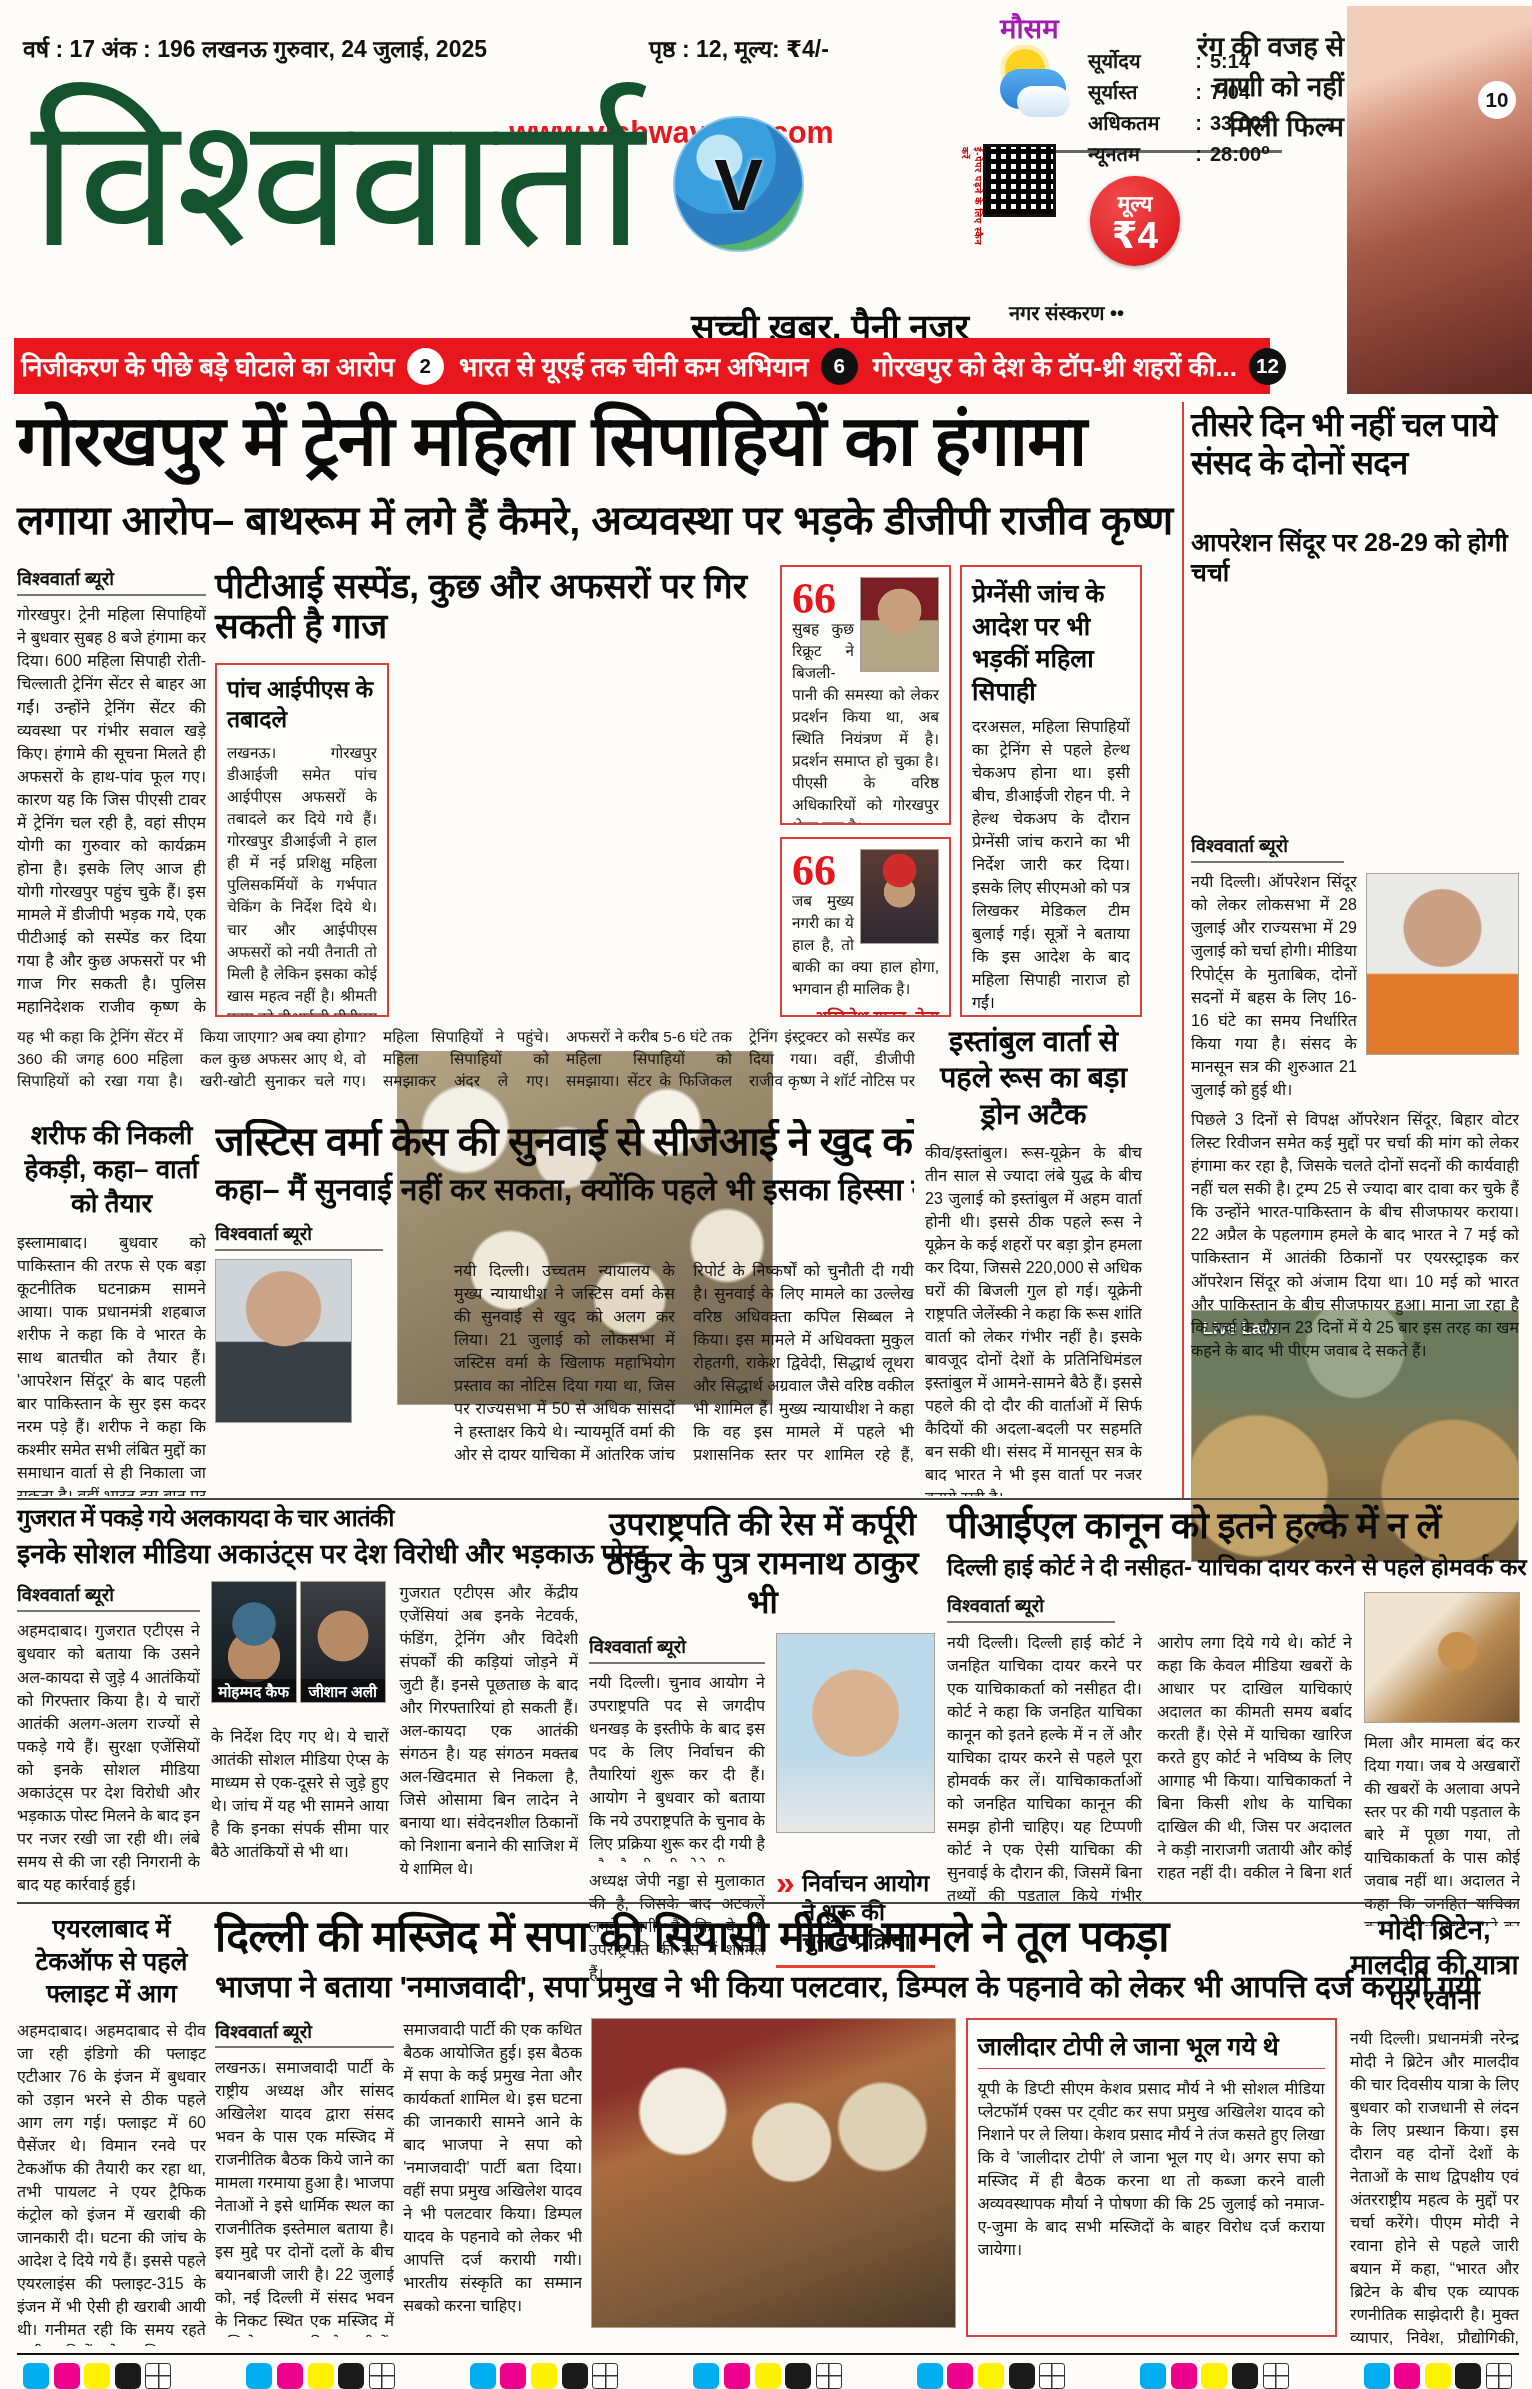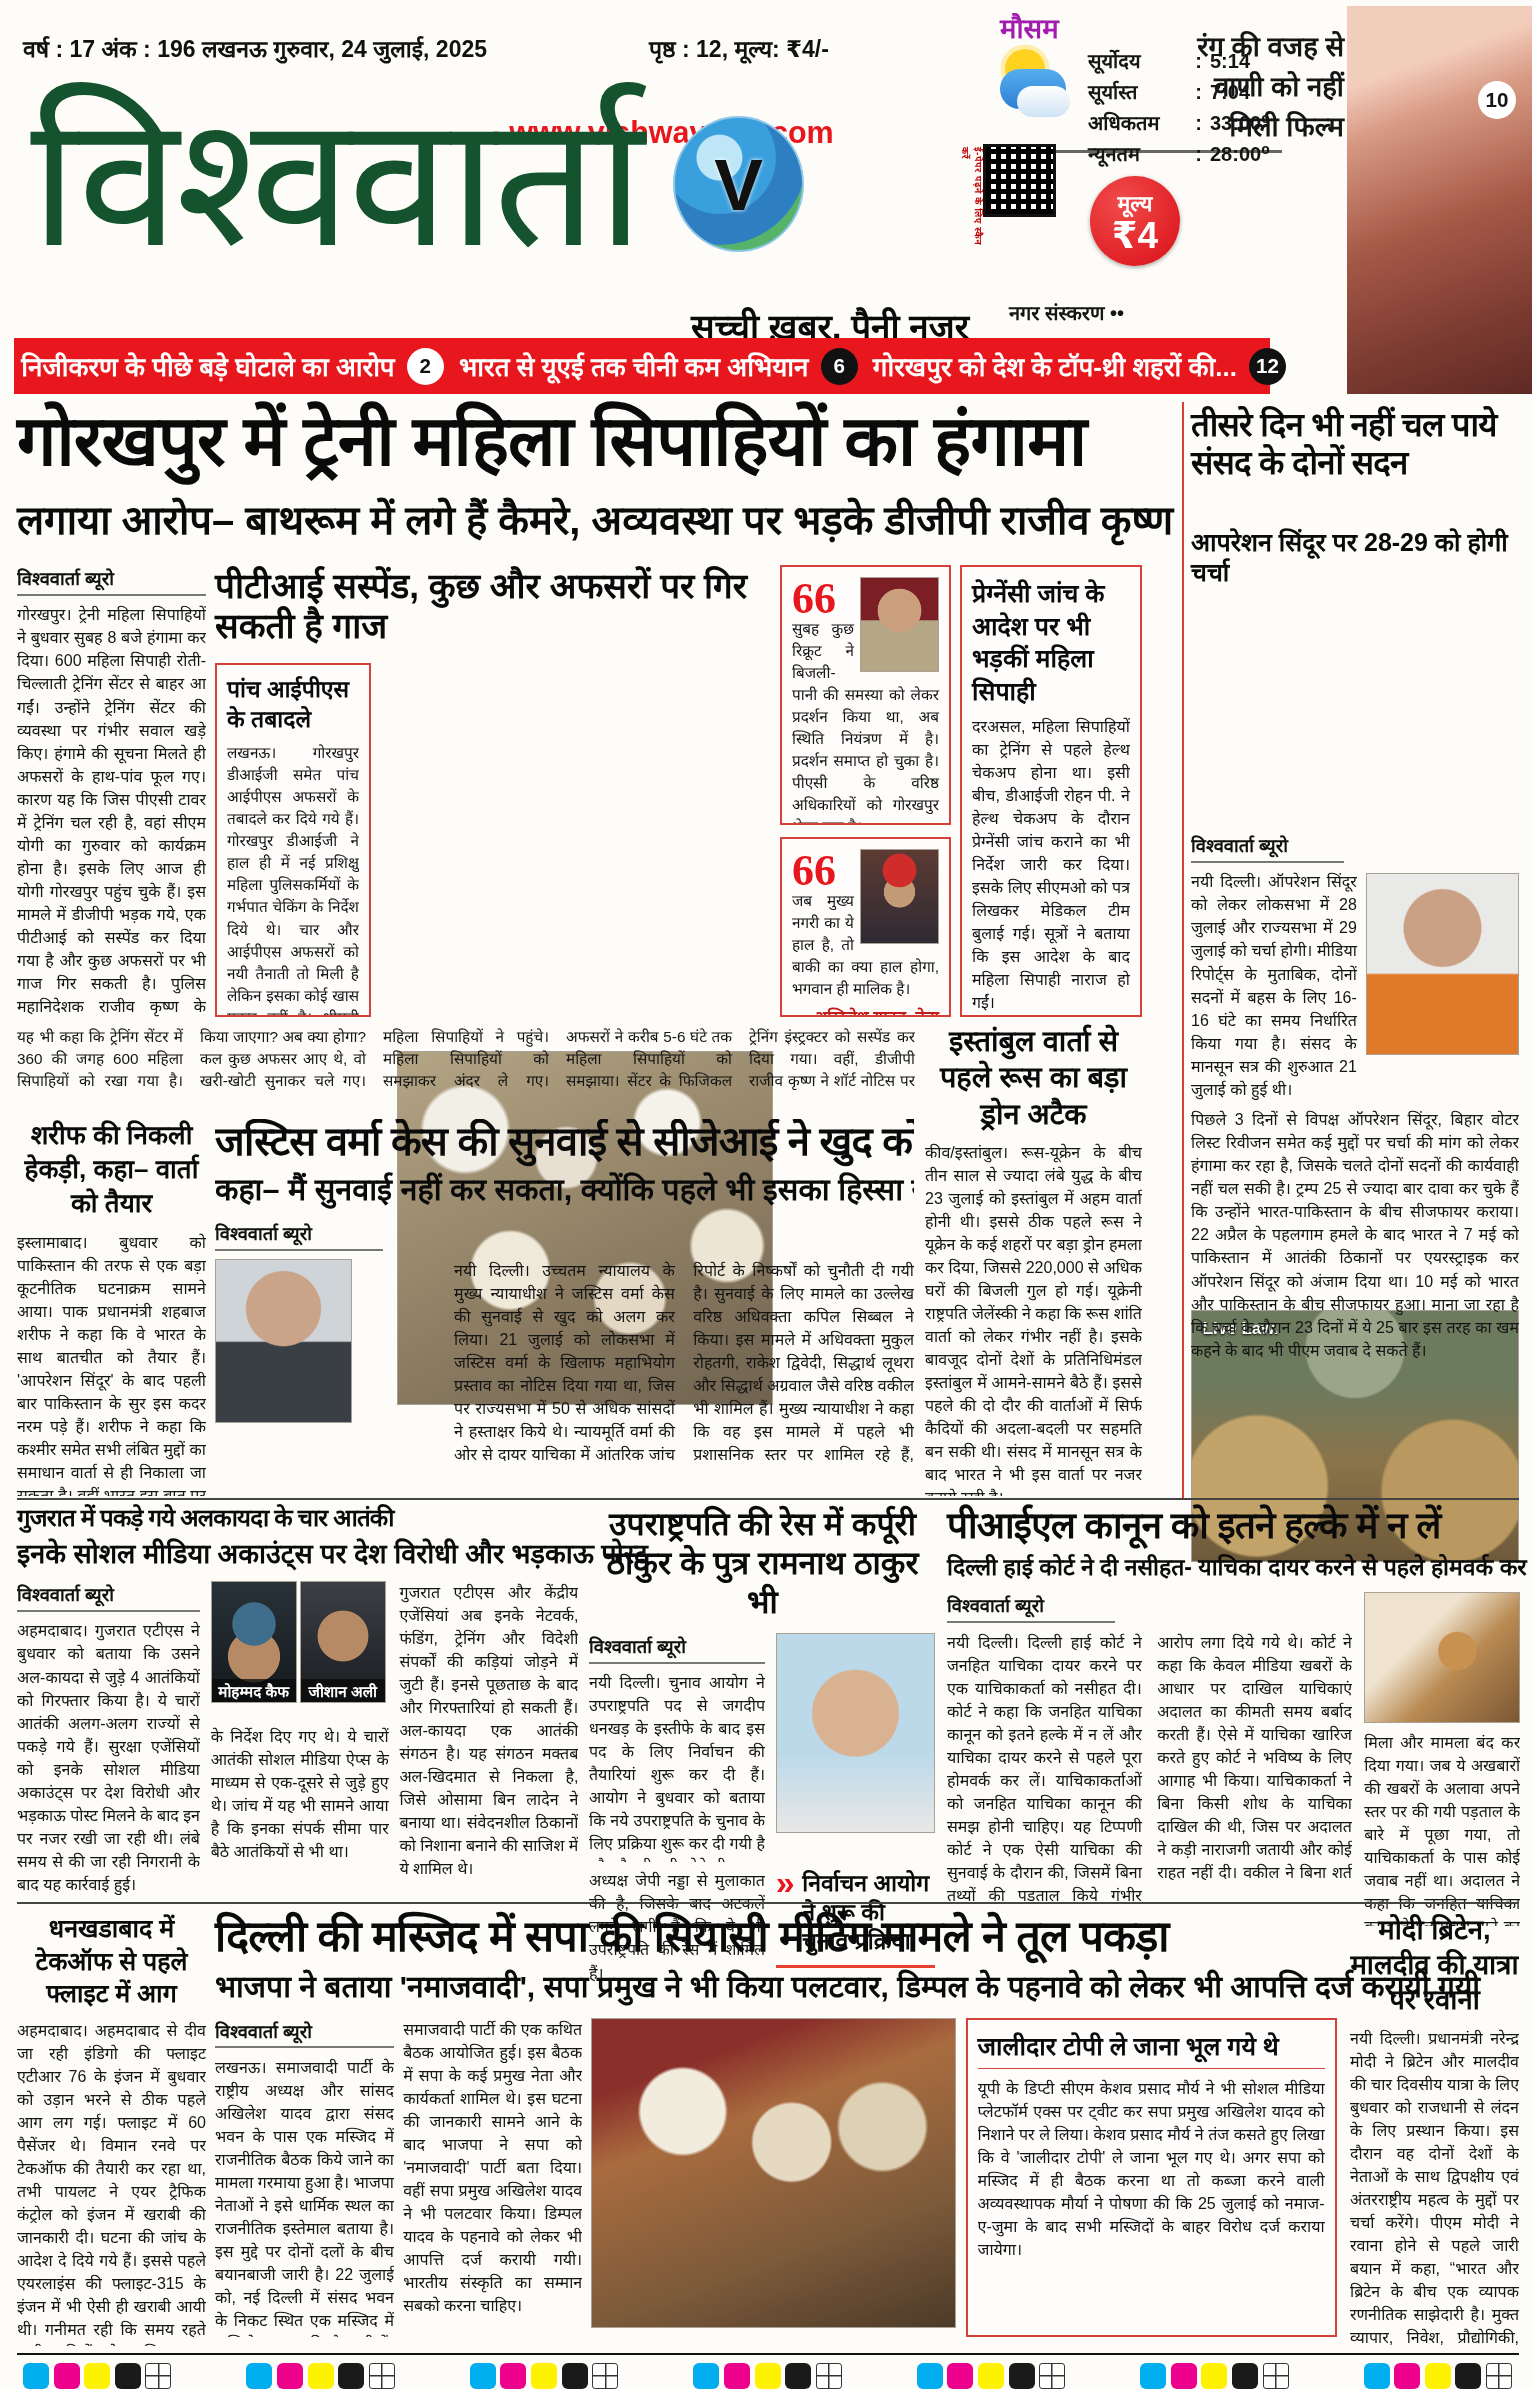--- a/index.html
+++ b/index.html
@@ -154,21 +154,21 @@
   <div class="abs hl" style="left:17px;top:402px;width:1160px;font-size:70px;white-space:nowrap">गोरखपुर में ट्रेनी महिला सिपाहियों का हंगामा</div>
   <div class="abs sub" style="left:17px;top:496px;width:1160px;font-size:40px;white-space:nowrap">लगाया आरोप– बाथरूम में लगे हैं कैमरे, अव्यवस्था पर भड़के डीजीपी  राजीव कृष्ण</div>
 
   <div class="abs" style="left:17px;top:565px;width:189px;height:452px;overflow:hidden">
     <div class="byline">विश्ववार्ता ब्यूरो</div>
     <div class="body">गोरखपुर। ट्रेनी महिला सिपाहियों ने बुधवार सुबह 8 बजे हंगामा कर दिया। 600 महिला सिपाही रोती-चिल्लाती ट्रेनिंग सेंटर से बाहर आ गईं। उन्होंने ट्रेनिंग सेंटर की व्यवस्था पर गंभीर सवाल खड़े किए। हंगामे की सूचना मिलते ही अफसरों के हाथ-पांव फूल गए। कारण यह कि जिस पीएसी टावर में ट्रेनिंग चल रही है, वहां सीएम योगी का गुरुवार को कार्यक्रम होना है। इसके लिए आज ही योगी गोरखपुर पहुंच चुके हैं। इस मामले में डीजीपी भड़क गये, एक पीटीआई को सस्पेंड कर दिया गया है और कुछ अफसरों पर भी गाज गिर सकती है। पुलिस महानिदेशक राजीव कृष्ण के निर्देश पर पुलिस मुख्यालय स्तर से आईजी स्थापना आनन्द कुमार को शिथिल पर्यवेक्षण एवं उत्तरदायित्व निर्वहन में लापरवाही का दोषी पाए जाने पर उत्तर प्रदेश शासन द्वारा निलंबित की संस्तुति की गई थी।</div>
   </div>
 
   <div class="abs sub" style="left:215px;top:566px;width:556px;font-size:35px;line-height:1.15">पीटीआई सस्पेंड, कुछ और अफसरों पर गिर सकती है गाज</div>
 
-  <div class="abs redbox" style="left:215px;top:663px;width:156px;height:354px">
+  <div class="abs redbox" style="left:215px;top:663px;width:174px;height:354px">
     <div class="boxtitle" style="font-size:23px">पांच आईपीएस के तबादले</div>
     <div class="body sm">लखनऊ। गोरखपुर डीआईजी समेत पांच आईपीएस अफसरों के तबादले कर दिये गये हैं। गोरखपुर डीआईजी ने हाल ही में नई प्रशिक्षु महिला पुलिसकर्मियों के गर्भपात चेकिंग के निर्देश दिये थे। चार और आईपीएस अफसरों को नयी तैनाती तो मिली है लेकिन इसका कोई खास महत्व नहीं है। श्रीमती पूनम को डीआईजी पीटीएस मेरठ बनाया गया है। सत्येंद्र कुमार को नयी तैनाती दी गयी है।</div>
   </div>
 
   <div class="abs photo ph-protest" style="left:397px;top:663px;width:376px;height:354px"></div>
 
   <div class="abs redbox" style="left:780px;top:565px;width:171px;height:260px">
     <span class="qmark">66</span>
     <div class="photo ph-officer" style="float:right;width:79px;height:95px;margin:0 0 4.6px 6.1px"></div>
     <div class="body sm" style="overflow:visible">सुबह कुछ रिक्रूट ने बिजली-पानी की समस्या को लेकर प्रदर्शन किया था, अब स्थिति नियंत्रण में है। प्रदर्शन समाप्त हो चुका है। पीएसी के वरिष्ठ अधिकारियों को गोरखपुर भेजा गया है।</div>
@@ -284,21 +284,21 @@
       <div style="width:156px;flex:none">
         <div class="photo ph-gavel" style="width:156px;height:131px;margin-bottom:7.6px"></div>
         <div class="body">मिला और मामला बंद कर दिया गया। जब ये अखबारों की खबरों के अलावा अपने स्तर पर की गयी पड़ताल के बारे में पूछा गया, तो याचिकाकर्ता के पास कोई जवाब नहीं था। अदालत ने कहा कि जनहित याचिका का इस्तेमाल प्रचार पाने का जरिया न बनायें। इससे अदालत का समय और जनता के असली मुद्दे दोनों प्रभावित होते हैं।</div>
       </div>
     </div>
   </div>
 
   <div class="abs hsep" style="left:17px;top:1902px;width:1502px"></div>
 
   <div class="abs" style="left:17px;top:1912px;width:189px;height:434px;overflow:hidden">
-    <div class="hl center" style="font-size:25px;line-height:1.3;letter-spacing:0">धनखडाबाद में टेकऑफ से पहले फ्लाइट में आग</div>
+    <div class="hl center" style="font-size:25px;line-height:1.3;letter-spacing:0">एयरलाबाद में टेकऑफ से पहले फ्लाइट में आग</div>
     <div class="body" style="margin-top:9.2px">अहमदाबाद। अहमदाबाद से दीव जा रही इंडिगो की फ्लाइट एटीआर 76 के इंजन में बुधवार को उड़ान भरने से ठीक पहले आग लग गई। फ्लाइट में 60 पैसेंजर थे। विमान रनवे पर टेकऑफ की तैयारी कर रहा था, तभी पायलट ने एयर ट्रैफिक कंट्रोल को इंजन में खराबी की जानकारी दी। घटना की जांच के आदेश दे दिये गये हैं। इससे पहले एयरलाइंस की फ्लाइट-315 के इंजन में भी ऐसी ही खराबी आयी थी। गनीमत रही कि समय रहते सभी यात्रियों को सुरक्षित बाहर निकाल लिया गया और बड़ा हादसा टल गया। एयरलाइन ने यात्रियों के लिए वैकल्पिक विमान की व्यवस्था की।</div>
   </div>
 
   <div class="abs" style="left:215px;top:1912px;width:1124px">
     <div class="hl" style="font-size:43px;white-space:nowrap">दिल्ली की मस्जिद में सपा की सियासी मीटिंग मामले ने तूल पकड़ा</div>
     <div class="sub" style="font-size:30px;margin-top:9.2px;white-space:nowrap">भाजपा ने बताया 'नमाजवादी', सपा प्रमुख ने भी किया पलटवार, डिम्पल के पहनावे को लेकर भी आपत्ति दर्ज करायी गयी</div>
     <div style="display:flex;gap:9.2px;margin-top:12.2px;height:319px;overflow:hidden">
       <div style="width:179px;flex:none">
         <div class="byline">विश्ववार्ता ब्यूरो</div>
         <div class="body">लखनऊ। समाजवादी पार्टी के राष्ट्रीय अध्यक्ष और सांसद अखिलेश यादव द्वारा संसद भवन के पास एक मस्जिद में राजनीतिक बैठक किये जाने का मामला गरमाया हुआ है। भाजपा नेताओं ने इसे धार्मिक स्थल का राजनीतिक इस्तेमाल बताया है। इस मुद्दे पर दोनों दलों के बीच बयानबाजी जारी है। 22 जुलाई को, नई दिल्ली में संसद भवन के निकट स्थित एक मस्जिद में अखिलेश यादव की मौजूदगी में</div>

